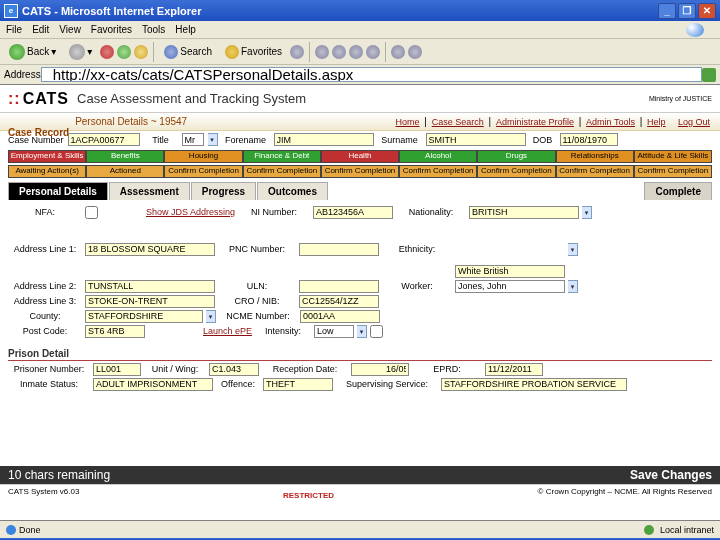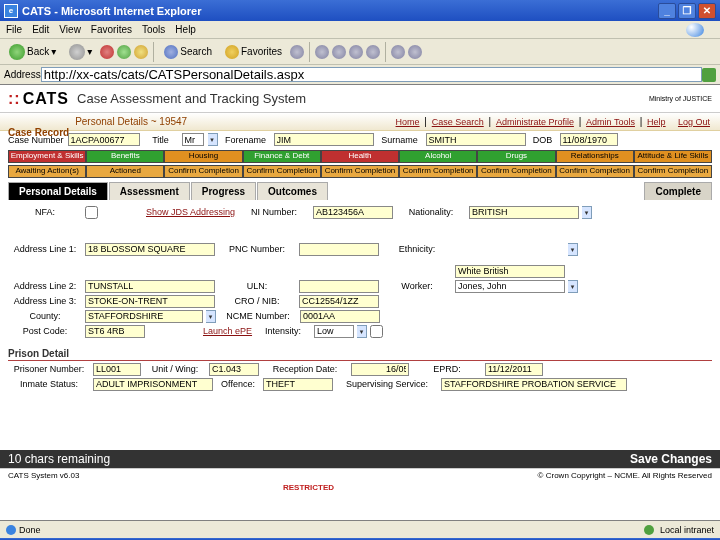--- a/index.html
+++ b/index.html
@@ -24,21 +24,21 @@
 .fwd { background: radial-gradient(#d0d0d0,#909090); }
 .stop { background: radial-gradient(#e08080,#c03030); width:14px;height:14px;}
 .refresh { background: radial-gradient(#a0e090,#50a040);width:14px;height:14px; }
 .home { background: radial-gradient(#f0e080,#d0a030);width:14px;height:14px; }
 .srch { background: radial-gradient(#a0b0e0,#5070c0);width:14px;height:14px; }
 .fav { background: radial-gradient(#f0d060,#d0a020);width:14px;height:14px; }
 .misc { background: radial-gradient(#c0c0d0,#8080a0);width:14px;height:14px; }
 .sep { width: 1px; height: 20px; background: #b0b0a0; margin: 0 2px; }
 
 .addrbar { background: #ece9d8; height: 20px; display: flex; align-items: center; padding: 0 4px; gap: 0; font-size: 10px; border-bottom: 1px solid #808080; }
-.addrbar input { flex: 1; height: 15px; font-size: 13px; padding: 0 2px; border: 1px solid #7f9db9; }
+.addrbar input { flex: 1; height: 15px; font-size: 15px; padding: 0 11px; border: 1px solid #7f9db9; }
 .gobtn { width: 14px; height: 14px; background: #50a040; border-radius: 2px; }
 
 
 .page { background: #fff; height: 435px; overflow: hidden; position: relative; }
 .brand { display: flex; align-items: center; height: 28px; padding: 0 8px; border-bottom: 1px solid #ccc; }
 .brandlogo { font-weight: bold; font-size: 16px; letter-spacing: 1px; }
 .brandlogo .dots::before { content: "::"; color: #c02020; margin-right: 2px; }
 .brandtxt { font-size: 13px; margin-left: 8px; color: #333; }
 .moj { margin-left: auto; font-size: 7px; text-align: right; line-height: 1; }
 
@@ -69,21 +69,21 @@
 .fr { display: flex; align-items: center; margin: 2px 0; gap: 3px; font-size: 9px; }
 .fr .lbl { width: 74px; }
 .link { color: #8a1010; text-decoration: underline; font-size: 9px; }
 
 .sect { margin: 4px 8px; }
 .secthdr { font-size: 10px; font-weight: bold; border-bottom: 1px solid #b04040; padding-bottom: 1px; color: #333; }
 
 .footer1 { background: #333; color: #fff; font-size: 12px; padding: 2px 8px; display: flex; }
 .footer1 .sv { margin-left: auto; font-weight: bold; }
 .footer2 { font-size: 8px; padding: 2px 8px; display: flex; border-top: 1px solid #ccc; }
-.footer2 .restricted { color: #c02020; font-weight: bold; margin: 12px auto; }
+.footer2 .restricted { color: #c02020; font-weight: bold; margin: 4px auto; }
 
 .statusbar { background: #ece9d8; height: 18px; display: flex; align-items: center; padding: 0 6px; font-size: 9px; border-top: 1px solid #808080; }
 .statusbar .sicon { width: 10px; height: 10px; background: #3a83e0; border-radius: 50%; margin-right: 3px; }
 .statusbar .zone { margin-left: auto; display: flex; align-items: center; gap: 3px; }
 
 .taskbar { background: linear-gradient(#3b6ed5,#1e4fc1); height: 2px; }
 .dd { display:inline-block; width:10px; height:13px; background:#d6e5ff; border:1px solid #7f9db9; border-left:none; font-size:7px; text-align:center; line-height:11px; color:#333; }
 </style>
 </head>
 <body>

